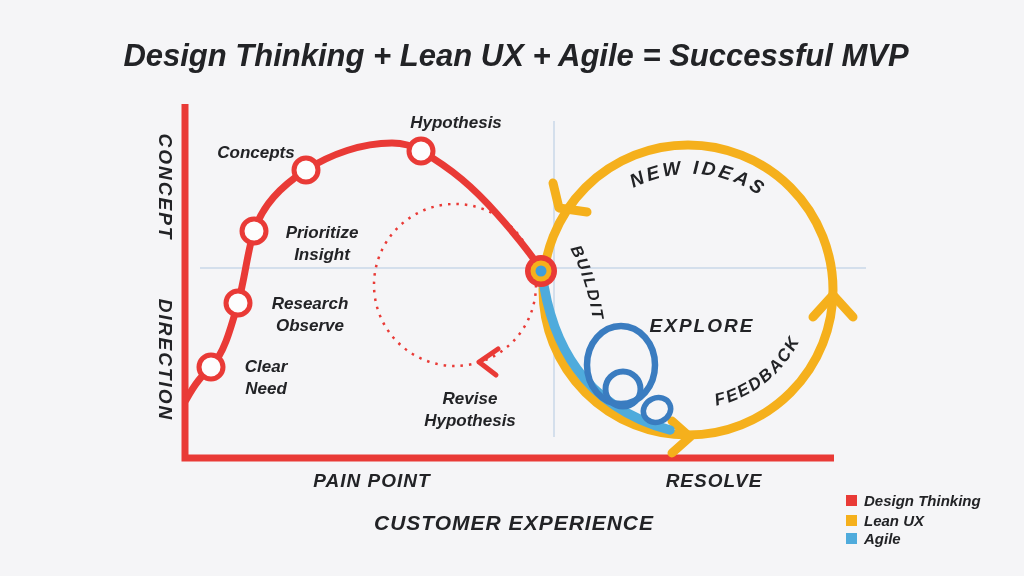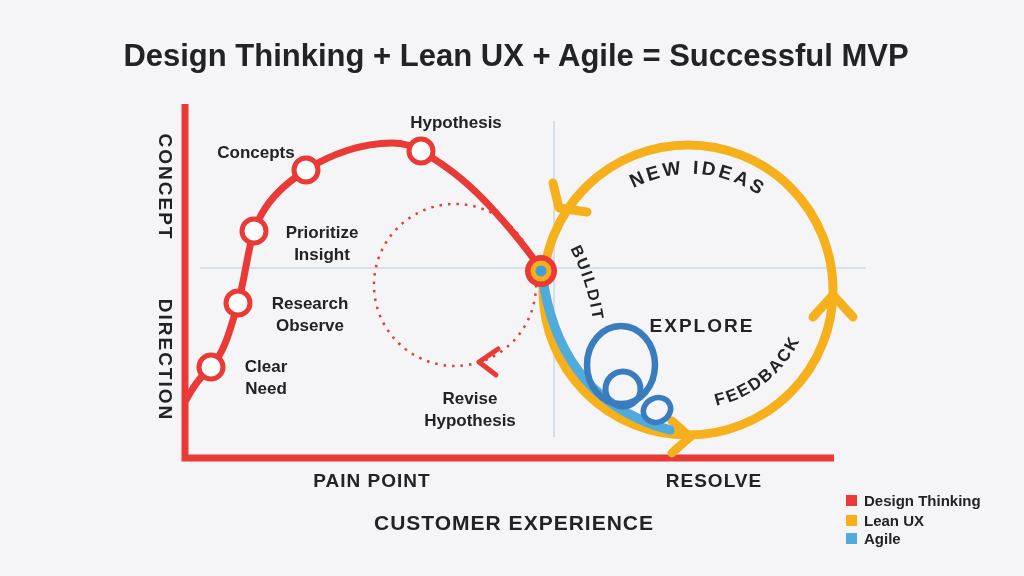--- a/index.html
+++ b/index.html
@@ -8,20 +8,21 @@
     width: 1024px;
     height: 576px;
     background: #f5f5f7;
     overflow: hidden;
   }
   .stage {
     position: relative;
     width: 818px;
     height: 576px;
     font-family: "Liberation Sans", sans-serif;
+    font-style: italic;
   }
   svg text {
     font-family: "Liberation Sans", sans-serif;
     fill: #222326;
   }
   .title-text       { font-size: 31px; font-weight: 800; }
   .axis-word        { font-size: 19px; font-weight: 700; letter-spacing: 2px; }
   .xaxis-word       { font-size: 19px; font-weight: 700; letter-spacing: 1px; }
   .xaxis-title      { font-size: 21px; font-weight: 800; letter-spacing: 1px; }
   .stage-label      { font-size: 17px; font-weight: 700; }

